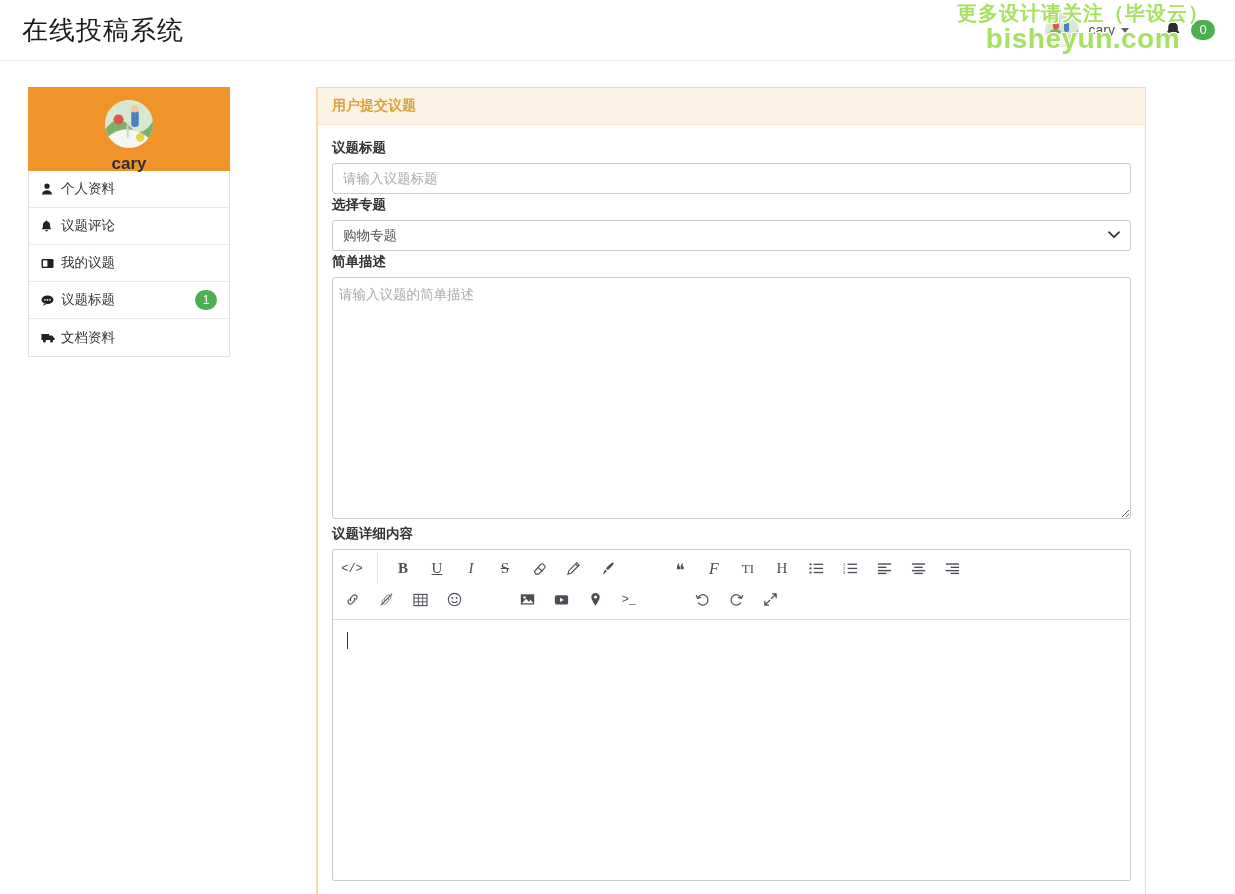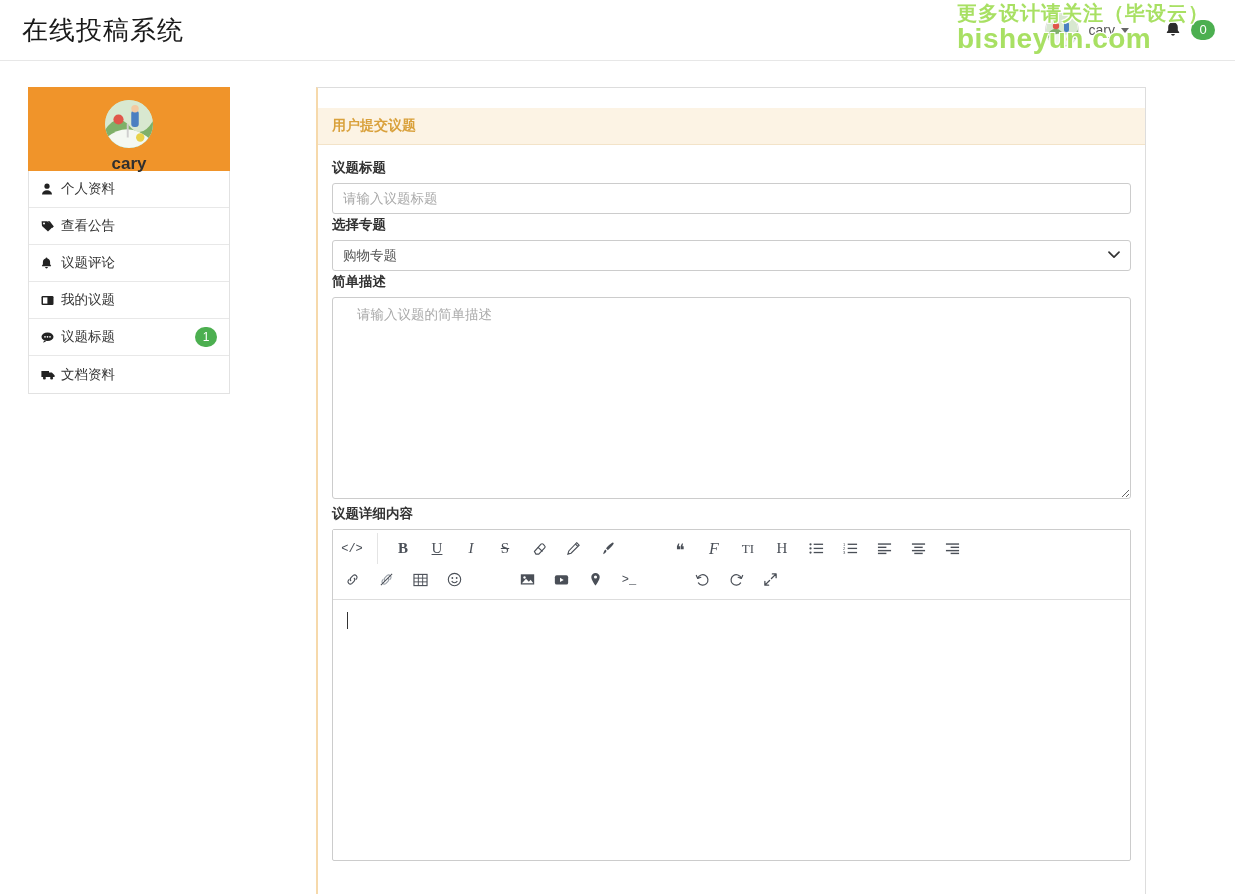--- a/index.html
+++ b/index.html
@@ -150,21 +150,20 @@
     border-left: 2px solid #f6d9ab;
     min-height: 900px;
   }
   .panel-heading {
     background: #fcf3e4;
     border-bottom: 1px solid #f3e3c8;
     padding: 9px 14px;
     font-size: 14px;
     font-weight: bold;
     color: #d9a13c;
-    margin-top: 20px;
   }
   .panel-body { padding: 14px 14px 0 14px; }
 
   .form-group { margin-bottom: 2px; }
   .form-label {
     display: block;
     font-size: 13.5px;
     font-weight: bold;
     color: #333333;
     margin-bottom: 6px;
@@ -191,24 +190,24 @@
   .select-caret {
     position: absolute;
     right: 11px; top: 50%;
     transform: translateY(-60%);
     pointer-events: none;
     color: #333333;
     font-size: 12px;
     line-height: 1;
   }
   textarea.form-control {
-    height: 202px;
+    height: 242px;
     resize: vertical;
     line-height: 1.5;
-    padding: 7px 24px;
+    padding: 7px 6px;
   }
 
   
   .editor {
     border: 1px solid #cccccc;
     border-radius: 2px;
     background: #ffffff;
   }
   .editor-toolbar {
     border-bottom: 1px solid #dddddd;
@@ -257,20 +256,21 @@
     width: 1px;
     height: 17px;
     background: #333333;
     vertical-align: middle;
   }
 
   
   .watermark {
     position: absolute;
     right: 26px; bottom: 6px;
+    text-align: center;
     pointer-events: none;
     font-weight: bold;
     color: #a8e063;
     line-height: 1.1;
     text-shadow:
       -1px -1px 0 #ffffff, 1px -1px 0 #ffffff,
       -1px  1px 0 #ffffff, 1px  1px 0 #ffffff,
       0 0 2px #ffffff;
   }
   .wm-line1 { font-size: 20px; letter-spacing: 1px; }
@@ -338,30 +338,20 @@
       <div class="menu-item">
         <span class="mi-icon">
           <svg width="12" height="12" viewBox="0 0 12 12" aria-hidden="true">
             <circle cx="6" cy="3.2" r="2.6" fill="#222"></circle>
             <path d="M1 11.5c0-2.7 2.2-4.3 5-4.3s5 1.6 5 4.3z" fill="#222"></path>
           </svg>
         </span>
         <span class="mi-label">个人资料</span>
       </div>
 
-      <div class="menu-item">
-        <span class="mi-icon">
-          <svg width="13" height="12" viewBox="0 0 13 12" aria-hidden="true">
-            <path d="M0.6 1.2h5.6l6 5.2-5.2 5-6-5.3z" fill="#222"></path>
-            <circle cx="3" cy="3.6" r="1" fill="#fff"></circle>
-            <path d="M6.6 1.2h2.2l4 5.2-1.6 1.6z" fill="#222"></path>
-          </svg>
-        </span>
-        <span class="mi-label">查看公告</span>
-      </div>
 
       <div class="menu-item">
         <span class="mi-icon">
           <svg width="11" height="12" viewBox="0 0 11 12" aria-hidden="true">
             <path d="M5.5 0.4c-.5 0-.9.4-.9.9v.3C2.9 2 1.9 3.4 1.9 5.1v2.2L0.9 8.8c-.1.2 0 .5.3.5h8.6c.3 0 .4-.3.3-.5L9.1 7.3V5.1c0-1.7-1-3.1-2.7-3.5v-.3c0-.5-.4-.9-.9-.9z" fill="#222"></path>
             <path d="M4.1 10.1c.1.8.7 1.4 1.4 1.4s1.3-.6 1.4-1.4z" fill="#222"></path>
           </svg>
         </span>
         <span class="mi-label">议题评论</span>
       </div>

